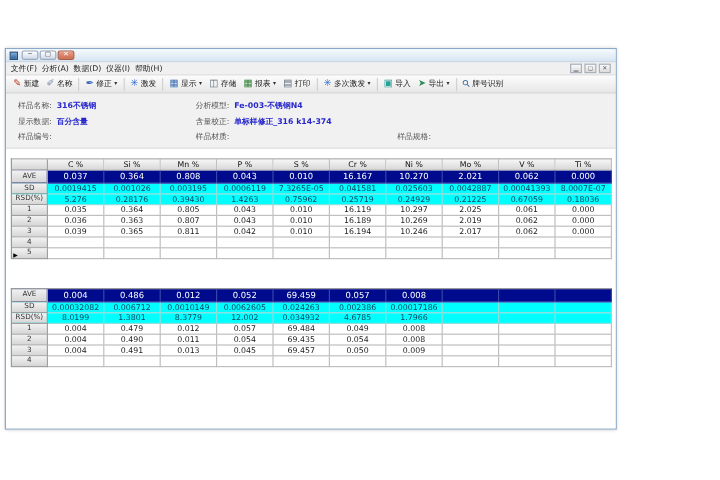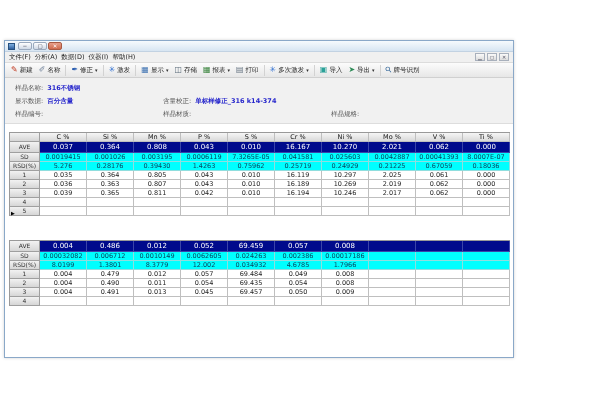--- a/index.html
+++ b/index.html
@@ -130,20 +130,24 @@
         <span class="ticon rot" style="color: rgb(51, 102, 153);">⚲</span>
         <span>牌号识别</span>
       </span>
     </div>
   <div class="infopanel">
       <div class="irow">
         <span class="ifield c0">
           <span class="ilabel">样品名称:</span>
           <span class="ivalue">316不锈钢</span>
         </span>
+        <span class="ifield c1">
+          <span class="ilabel">分析模型:</span>
+          <span class="ivalue">Fe-003-不锈钢N4</span>
+        </span>
       </div>
       <div class="irow">
         <span class="ifield c0">
           <span class="ilabel">显示数据:</span>
           <span class="ivalue">百分含量</span>
         </span>
         <span class="ifield c1">
           <span class="ilabel">含量校正:</span>
           <span class="ivalue">单标样修正_316 k14-374</span>
         </span>

